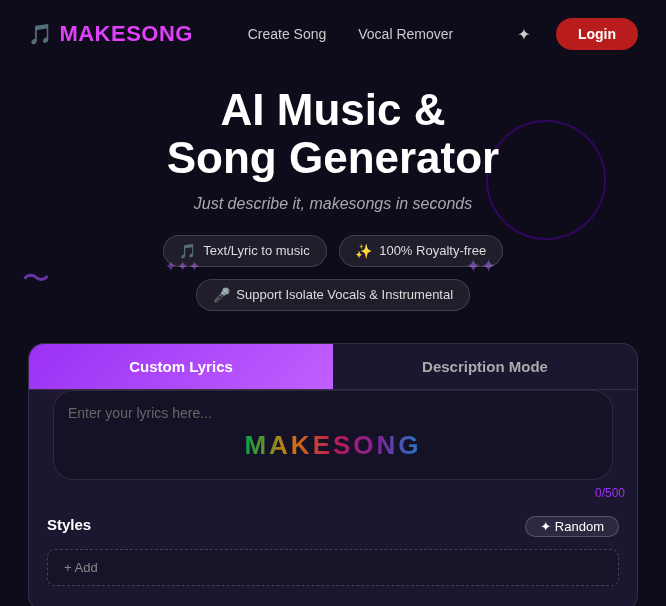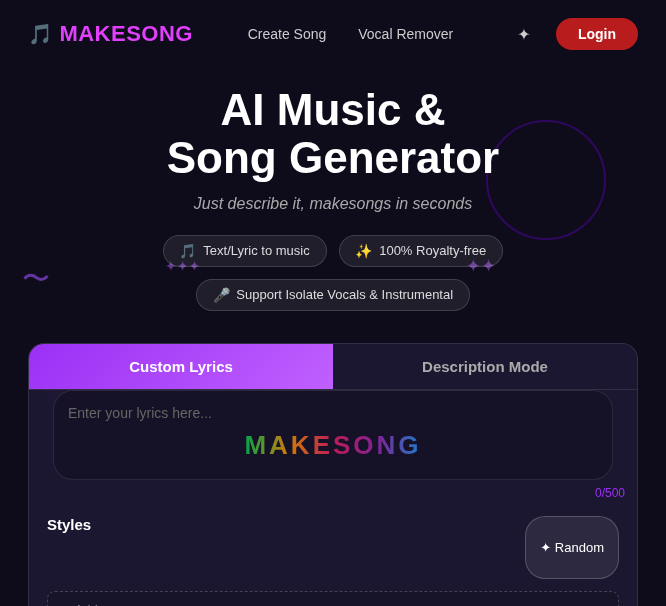--- a/index.html
+++ b/index.html
@@ -263,21 +263,21 @@
     .styles-title {
       font-size: 15px;
       font-weight: 600;
       color: #fff;
     }
     .random-btn {
       background: rgba(255,255,255,0.08);
       border: 1px solid rgba(255,255,255,0.2);
       border-radius: 20px;
       color: #fff;
-      padding: 23px 14px;
+      padding: 2px 14px;
       font-size: 13px;
       cursor: pointer;
       display: flex;
       align-items: center;
       gap: 6px;
     }
     .add-style-row {
       background: rgba(20,16,36,0.6);
       border: 1px dashed rgba(255,255,255,0.2);
       border-radius: 8px;

